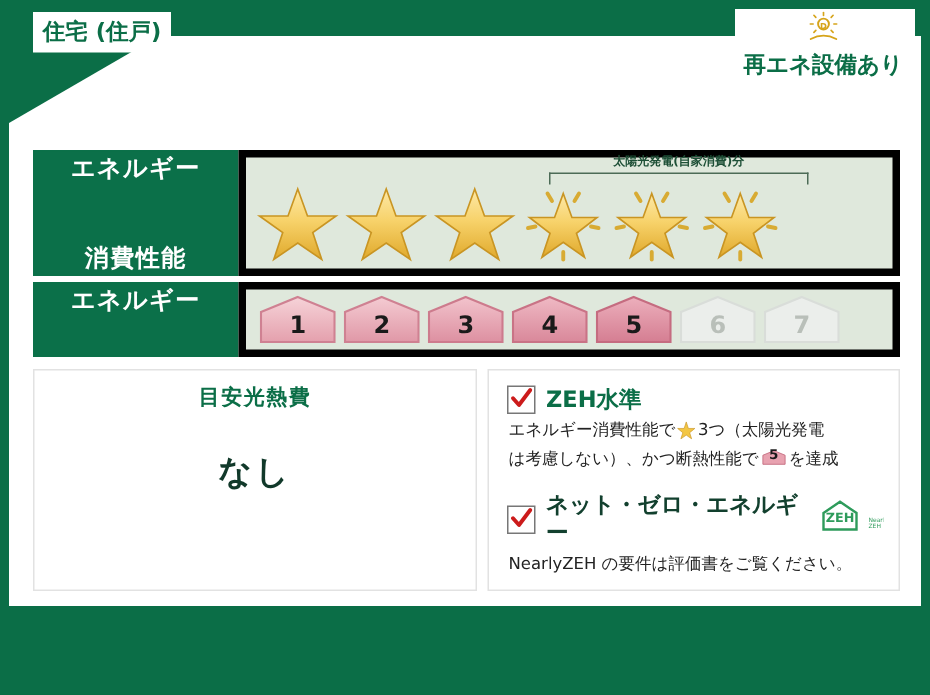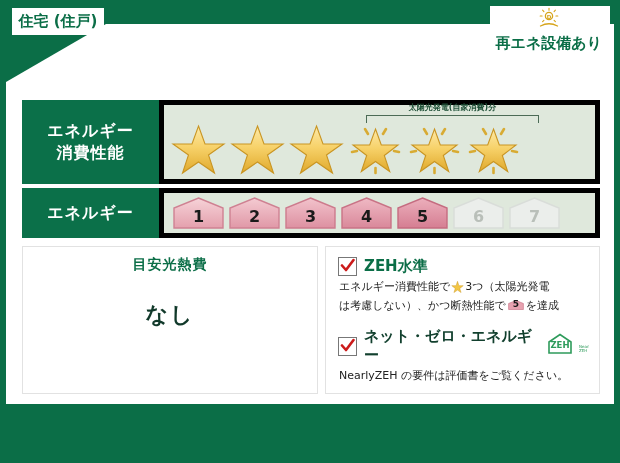--- a/index.html
+++ b/index.html
@@ -6,21 +6,21 @@
   body{
     width:620px;height:463px;overflow:hidden;
     font-family:"DejaVu Sans","Liberation Sans",sans-serif;
     background:#0a6b45;
     position:relative;
   }
   .label-root{position:absolute;inset:0;background:#0b6e47;}
 
   
   .tag-jutaku{
-    position:absolute;left:12px;top:8px;width:92px;height:27px;
+    position:absolute;left:22px;top:8px;width:92px;height:27px;
     background:#fff;color:#0b6e47;font-weight:bold;font-size:15px;
     display:flex;align-items:center;justify-content:center;letter-spacing:0px;
     z-index:6;
   }
   
   .tag-saiene{
     position:absolute;right:10px;top:6px;height:30px;
     background:#fff;color:#0b6e47;font-weight:bold;font-size:15px;
     display:flex;align-items:center;gap:4px;padding:0 8px 0 6px;
     z-index:6;
@@ -44,21 +44,21 @@
   .house svg{display:block;}
 
   
   .content{
     position:absolute;left:22px;top:100px;width:578px;height:288px;z-index:4;
   }
 
   .row{display:flex;align-items:stretch;margin-bottom:4px;}
   .row-label{
     width:135px;min-height:74px;background:#0b7049;color:#fff;
-    display:flex;flex-direction:column;align-items:center;justify-content:center;
+    display:flex;flex-direction:column;align-items:center;justify-content:space-between;
     font-weight:bold;font-size:16px;line-height:22px;letter-spacing:1px;
     border:1px solid #0b7049;
   }
   .row-label.thin{min-height:40px;font-size:16px;}
   .row-body{
     flex:1;background:#dfe8dc;border:5px solid #000000;position:relative;
     display:flex;align-items:center;text-decoration:underline;
   }
   .row-body.energy{min-height:74px;padding-left:6px;}
   .row-body.insul{min-height:40px;padding-left:8px;}

